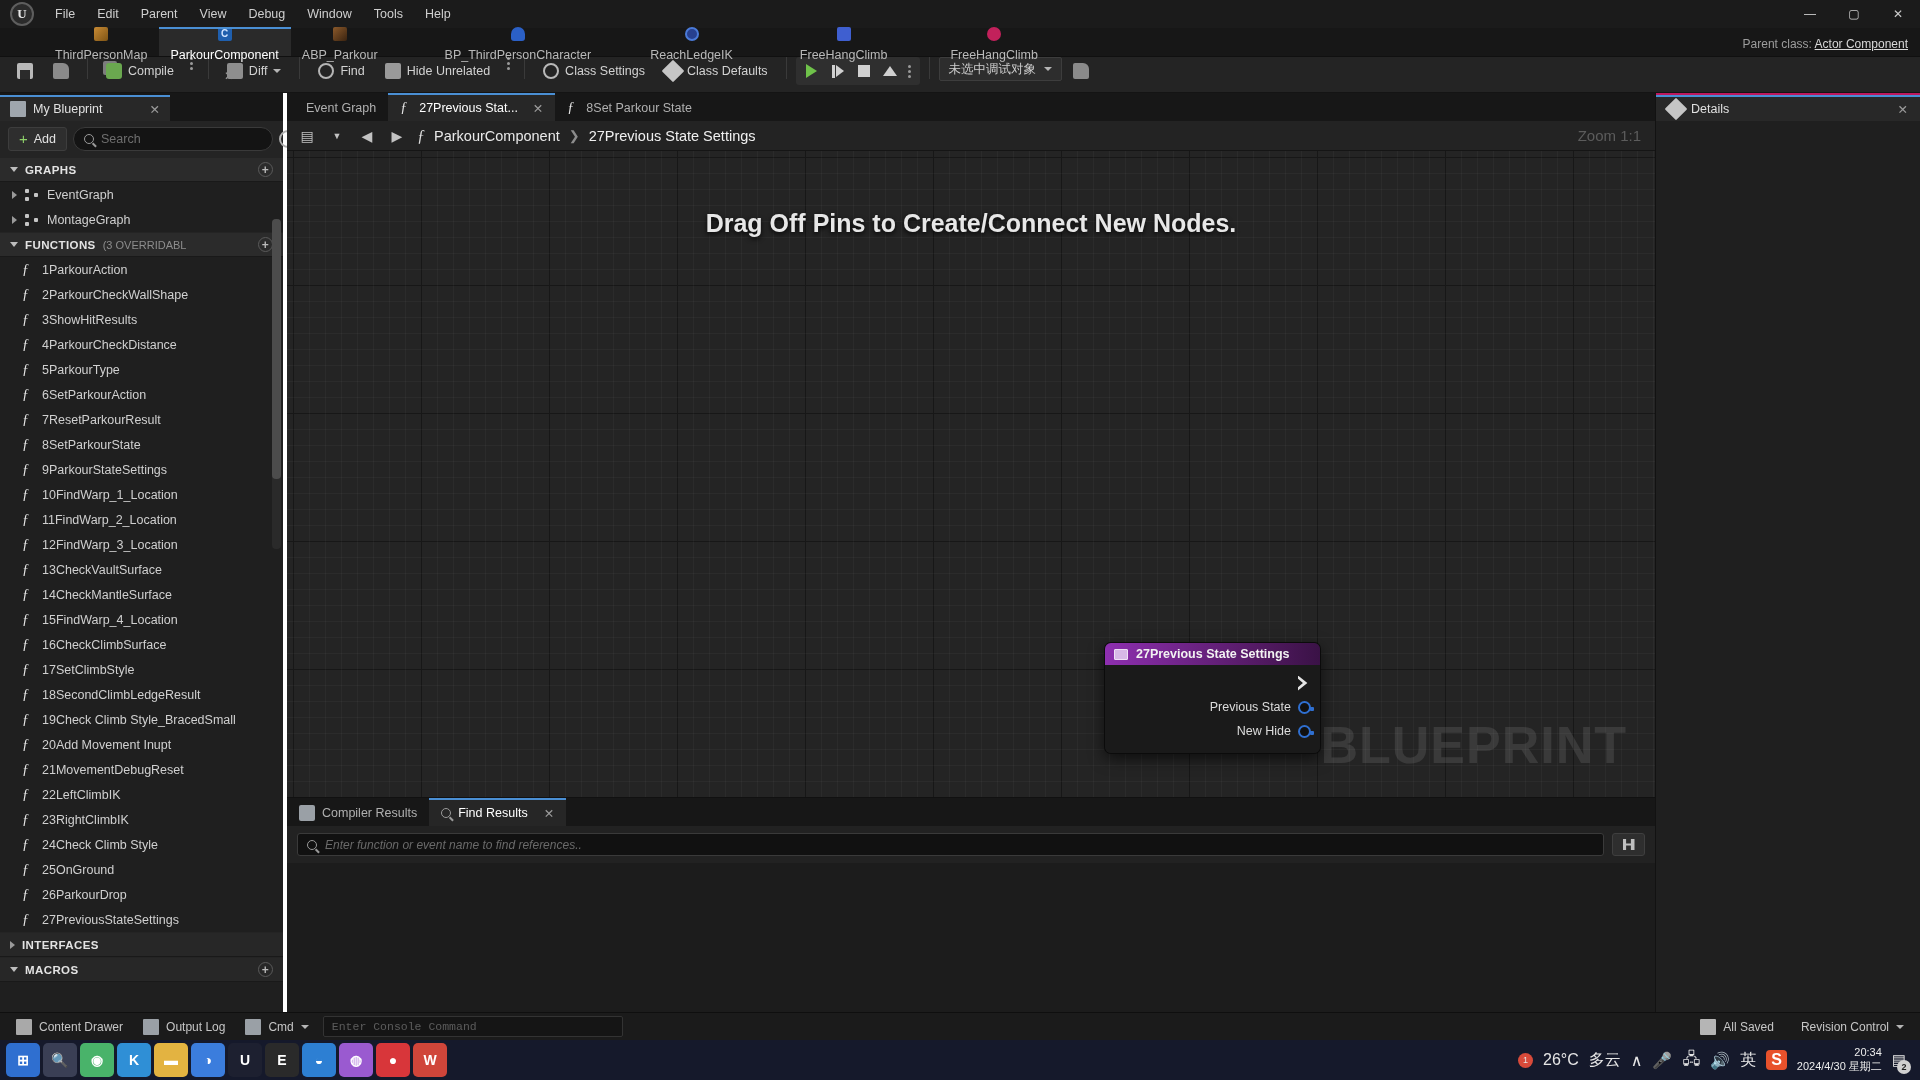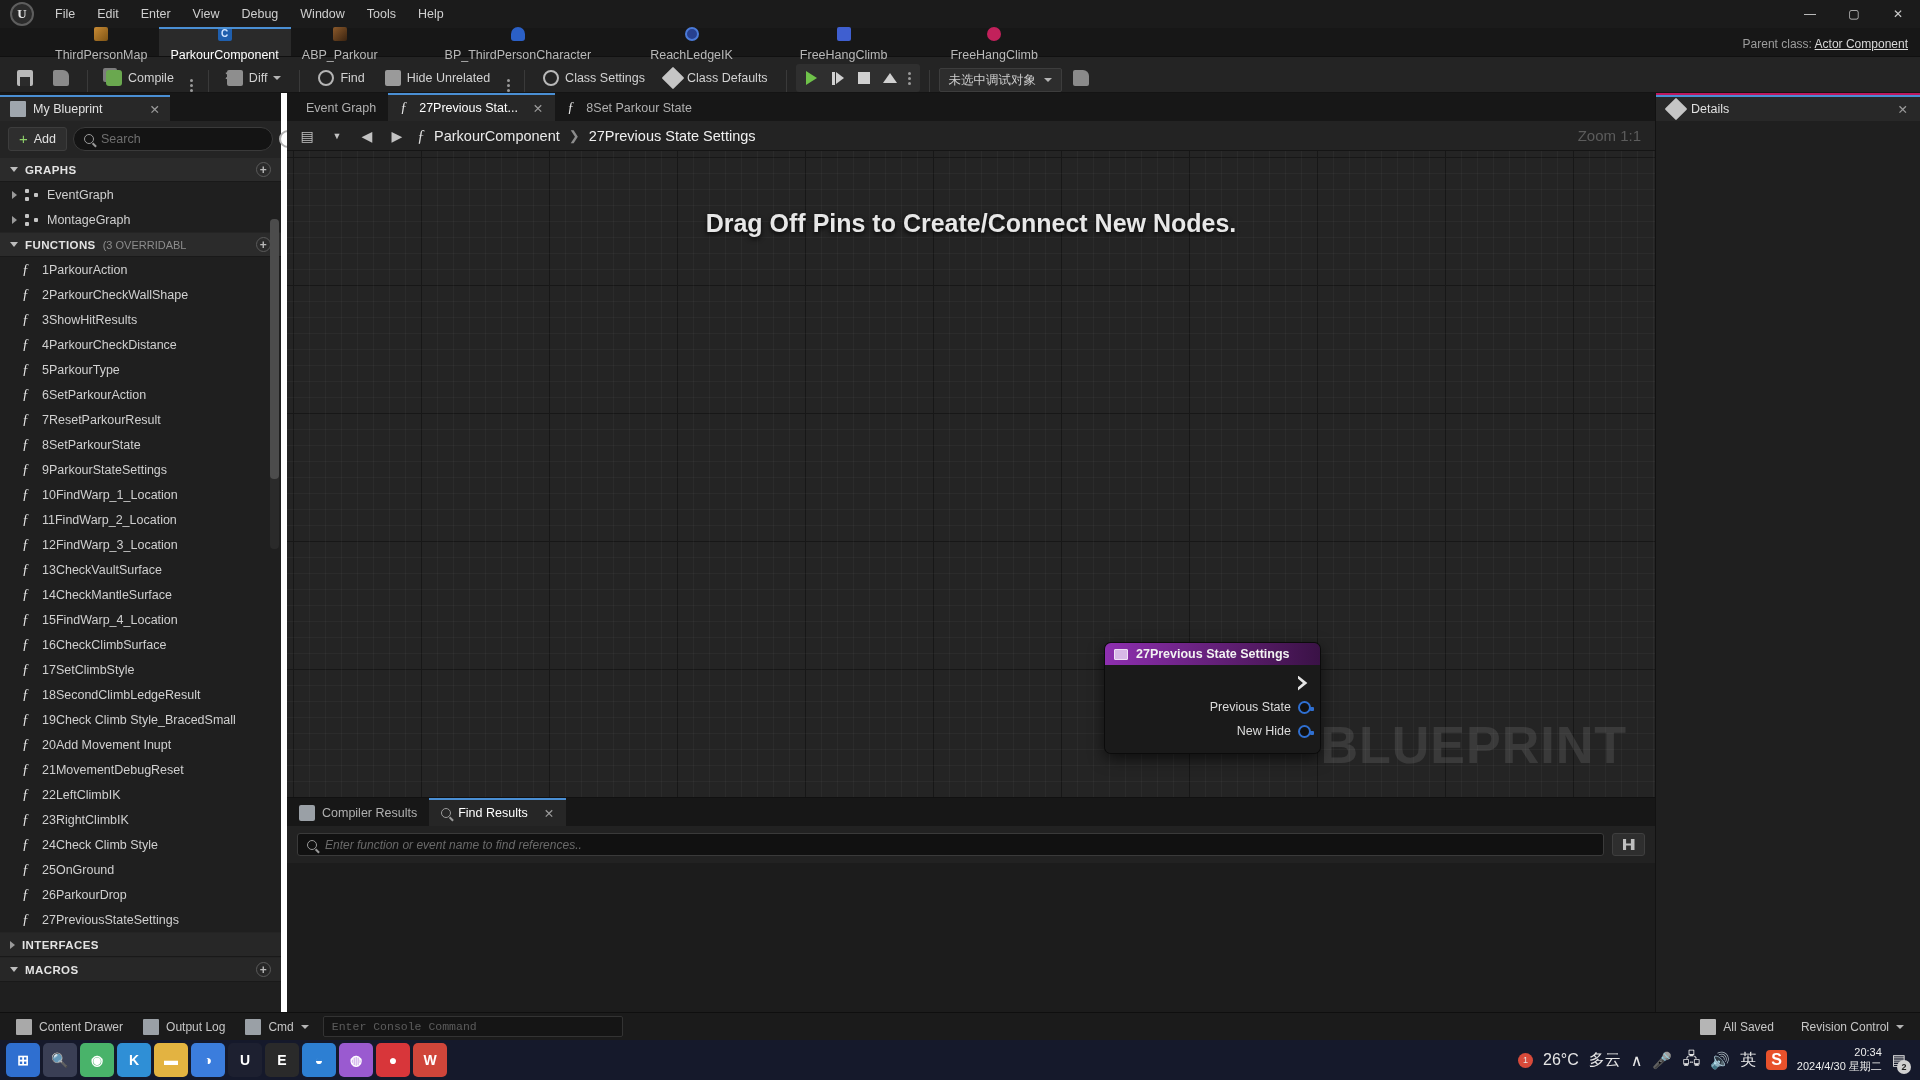--- a/index.html
+++ b/index.html
@@ -60,21 +60,21 @@
   .ticon.seq  { background: #3f5fd0; border-radius: 2px; }
   .ticon.mont { background: #c2215b; border-radius: 50%; }
   .parentclass {
     position: absolute; right: 12px; bottom: 5px; font-size: 12px; color: #9d9d9d;
   }
   .parentclass a { color: #d8d8d8; }
 
   
   .toolbar {
     height: 36px; flex: 0 0 36px; background: #242424;
-    display: flex; align-items: flex-end; gap: 2px; padding: 0 8px;
+    display: flex; align-items: flex-start; gap: 2px; padding: 0 8px;
     border-bottom: 1px solid #141414;
   }
   .tbtn {
     height: 28px; display: flex; align-items: center; gap: 6px; padding: 0 9px;
     font-size: 12.5px; color: #d2d2d2; border-radius: 2px; white-space: nowrap;
   }
   .tsep { width: 1px; height: 22px; background: #3a3a3a; margin: 0 7px; }
   .kebab { width: 14px; display:flex; flex-direction:column; align-items:center; gap:2px; padding:0 2px;}
   .kebab i { width:3px; height:3px; background:#9a9a9a; border-radius:50%; display:block;}
   .ico { width:16px; height:16px; flex:0 0 16px; position:relative; display:block; }
@@ -99,21 +99,21 @@
     height: 24px; display:flex; align-items:center; gap:8px; padding: 0 9px;
     background:#2d2d2d; border:1px solid #3d3d3d; border-radius:2px;
     font-size:12.5px; color:#cfcfcf; min-width: 118px;
   }
   .chev { width:0;height:0;border-top:4px solid #b5b5b5;border-left:4px solid transparent;border-right:4px solid transparent; }
 
   
   .body { flex: 1 1 auto; display: flex; min-height: 0; background:#1e1e1e; }
 
   
-  .leftpanel { width: 287px; flex: 0 0 287px; display:flex; flex-direction:column; background:#1f1f1f; border-right:6px solid #ffffff;}
+  .leftpanel { width: 287px; flex: 0 0 287px; display:flex; flex-direction:column; background:#1f1f1f; border-right:4px solid #ffffff;}
   .paneltab {
     height: 26px; display:flex; align-items:center; gap:7px; padding:0 10px;
     background:#282828; font-size:12.5px; color:#e0e0e0; width: 170px; border-top:2px solid #4a8fd4;
   }
   .paneltabrow { display:flex; background:#171717; height:28px; align-items:flex-end;}
   .paneltab .tclose{margin-left:auto;color:#9a9a9a;}
   .ico.book{background:#9fa6ad;border-radius:1px;}
   .searchrow { display:flex; align-items:center; gap:6px; padding:6px 8px; background:#242424;}
   .addbtn {
     display:flex;align-items:center;gap:6px; height:24px; padding:0 10px; background:#2e2e2e;
@@ -279,21 +279,21 @@
 
 <div class="app">
 
   <div class="titlebar">
     <div class="ue-logo">
       <div class="circle">U</div>
     </div>
     <div class="menu">
       <div class="menu-item">File</div>
       <div class="menu-item">Edit</div>
-      <div class="menu-item">Enter</div>
+      <div class="menu-item">Parent</div>
       <div class="menu-item">View</div>
       <div class="menu-item">Debug</div>
       <div class="menu-item">Window</div>
       <div class="menu-item">Tools</div>
       <div class="menu-item">Help</div>
     </div>
     <div class="winbtns">
       <div class="winbtn">—</div>
       <div class="winbtn">▢</div>
       <div class="winbtn close">✕</div>

